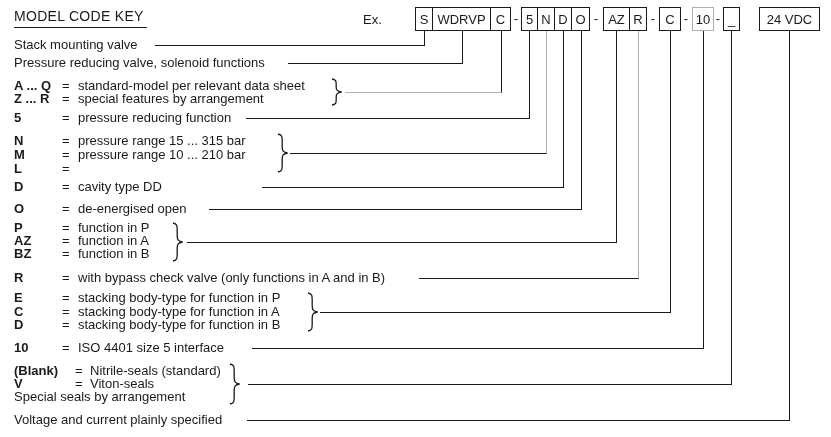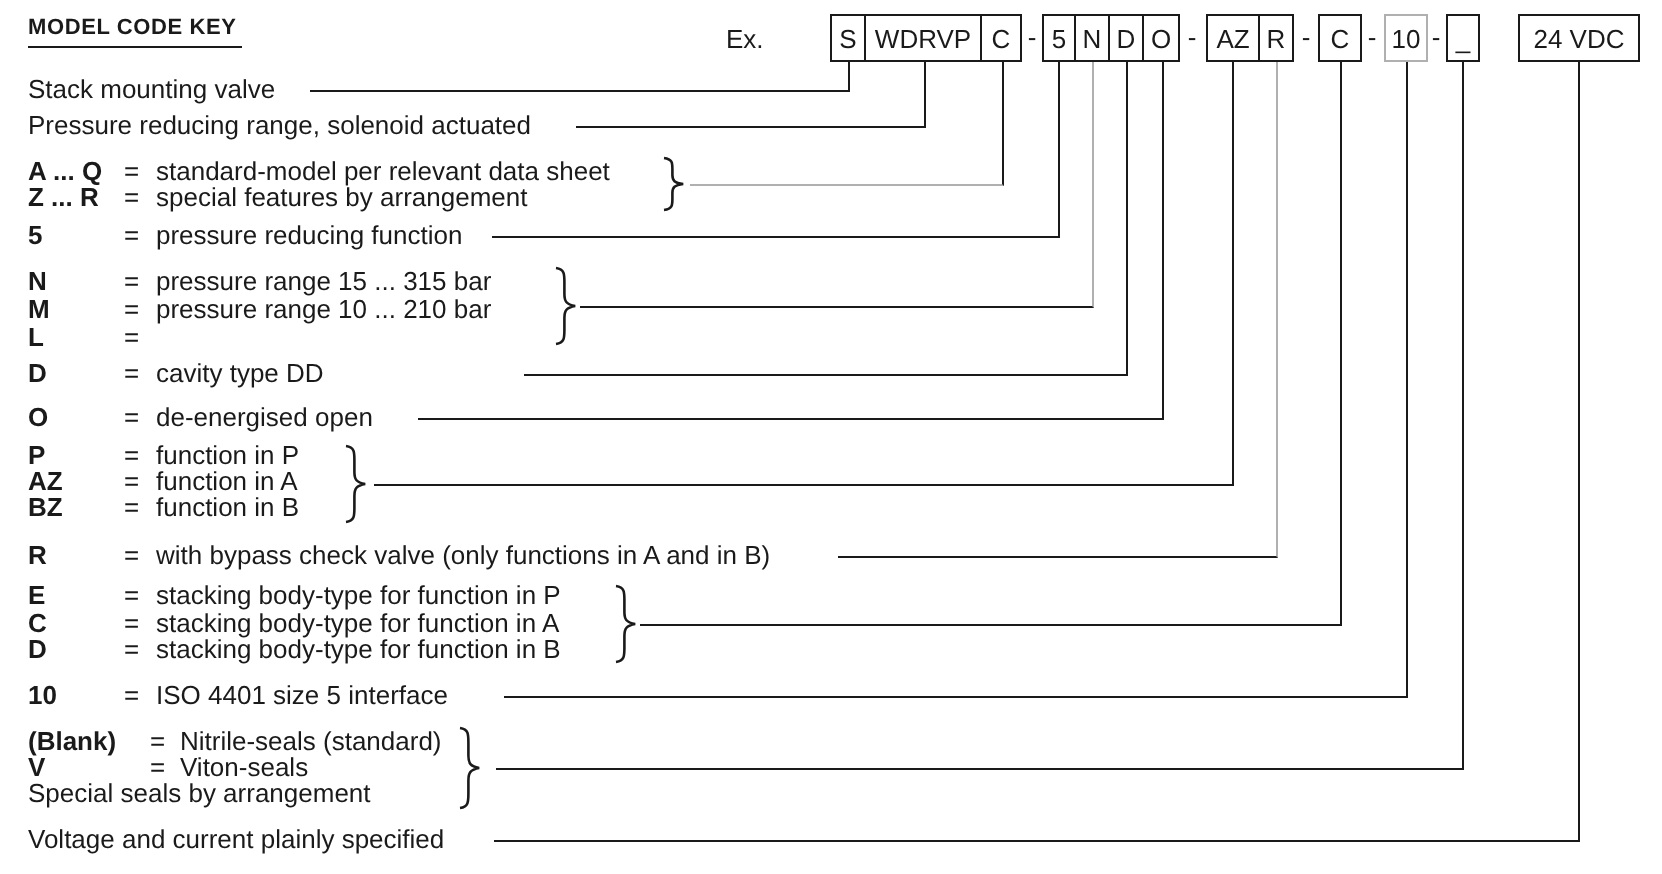--- a/index.html
+++ b/index.html
@@ -1,22 +1,22 @@
 <!DOCTYPE html>
 <html><head>
 <meta charset="utf-8">
 <style>
   html,body{margin:0;padding:0;background:#fff;}
   .page{
     position:relative;width:831px;height:437px;background:#ffffff;
     font-family:"Liberation Sans", sans-serif;color:#1a1a1a;overflow:hidden;
   }
   .title{
-    position:absolute;left:14px;top:8px;font-size:11px;letter-spacing:.3px;
-    border-bottom:1.5px solid #1a1a1a;padding:0 3px 3px 0;display:inline-block;font-weight:bold;
+    position:absolute;left:14px;top:8px;font-size:14px;letter-spacing:.3px;
+    border-bottom:1.5px solid #1a1a1a;padding:0 3px 3px 0;display:inline-block;
   }
   .ex{position:absolute;left:363px;top:12px;font-size:13px;}
   .cbox{
     position:absolute;top:7px;height:24px;box-sizing:border-box;
     border:1.5px solid #1a1a1a;display:flex;align-items:center;justify-content:center;
     font-size:13px;background:#fff;white-space:pre;
   }
   .cbox.joined{border-left:none;}
   .cbox.gray{border-color:#b0b0b0;}
   .dash{position:absolute;top:11px;height:16px;line-height:16px;width:8px;text-align:center;font-size:13px;}
@@ -91,21 +91,21 @@
         <path d="M1,1 C5.2,1.6 5.2,4 5.2,8 L5.2,14 C5.2,17.8 6.2,19.2 10.6,20 C6.2,20.8 5.2,22.2 5.2,26 L5.2,32 C5.2,36 5.2,38.4 1,39" fill="none" stroke="#1a1a1a" stroke-width="1.3"></path>
       </svg>
   </div>
   <div class="brace" style="left:229px;top:363px;">
     <svg width="12" height="42" viewBox="0 0 12 42">
         <path d="M1,1 C5.2,1.6 5.2,4 5.2,8.5 L5.2,14.8 C5.2,18.7 6.2,20.2 10.6,21 C6.2,21.8 5.2,23.3 5.2,27.2 L5.2,33.5 C5.2,38 5.2,40.4 1,41" fill="none" stroke="#1a1a1a" stroke-width="1.3"></path>
       </svg>
   </div>
 
   <div class="row" style="top:36px"><span class="t">Stack mounting valve</span></div>
-  <div class="row" style="top:54px"><span class="t">Pressure reducing range, solenoid actuated</span></div>
+  <div class="row" style="top:54px"><span class="t">Pressure reducing valve, solenoid functions</span></div>
 
   <div class="row" style="top:77px"><span class="k">A ... Q</span><span class="e">=</span><span class="d">standard-model per relevant data sheet</span></div>
   <div class="row" style="top:90px"><span class="k">Z ... R</span><span class="e">=</span><span class="d">special features by arrangement</span></div>
 
   <div class="row" style="top:109px"><span class="k">5</span><span class="e">=</span><span class="d">pressure reducing function</span></div>
 
   <div class="row" style="top:132px"><span class="k">N</span><span class="e">=</span><span class="d">pressure range 15 ... 315 bar</span></div>
   <div class="row" style="top:146px"><span class="k">M</span><span class="e">=</span><span class="d">pressure range 10 ... 210 bar</span></div>
   <div class="row" style="top:160px"><span class="k">L</span><span class="e">=</span></div>
 

